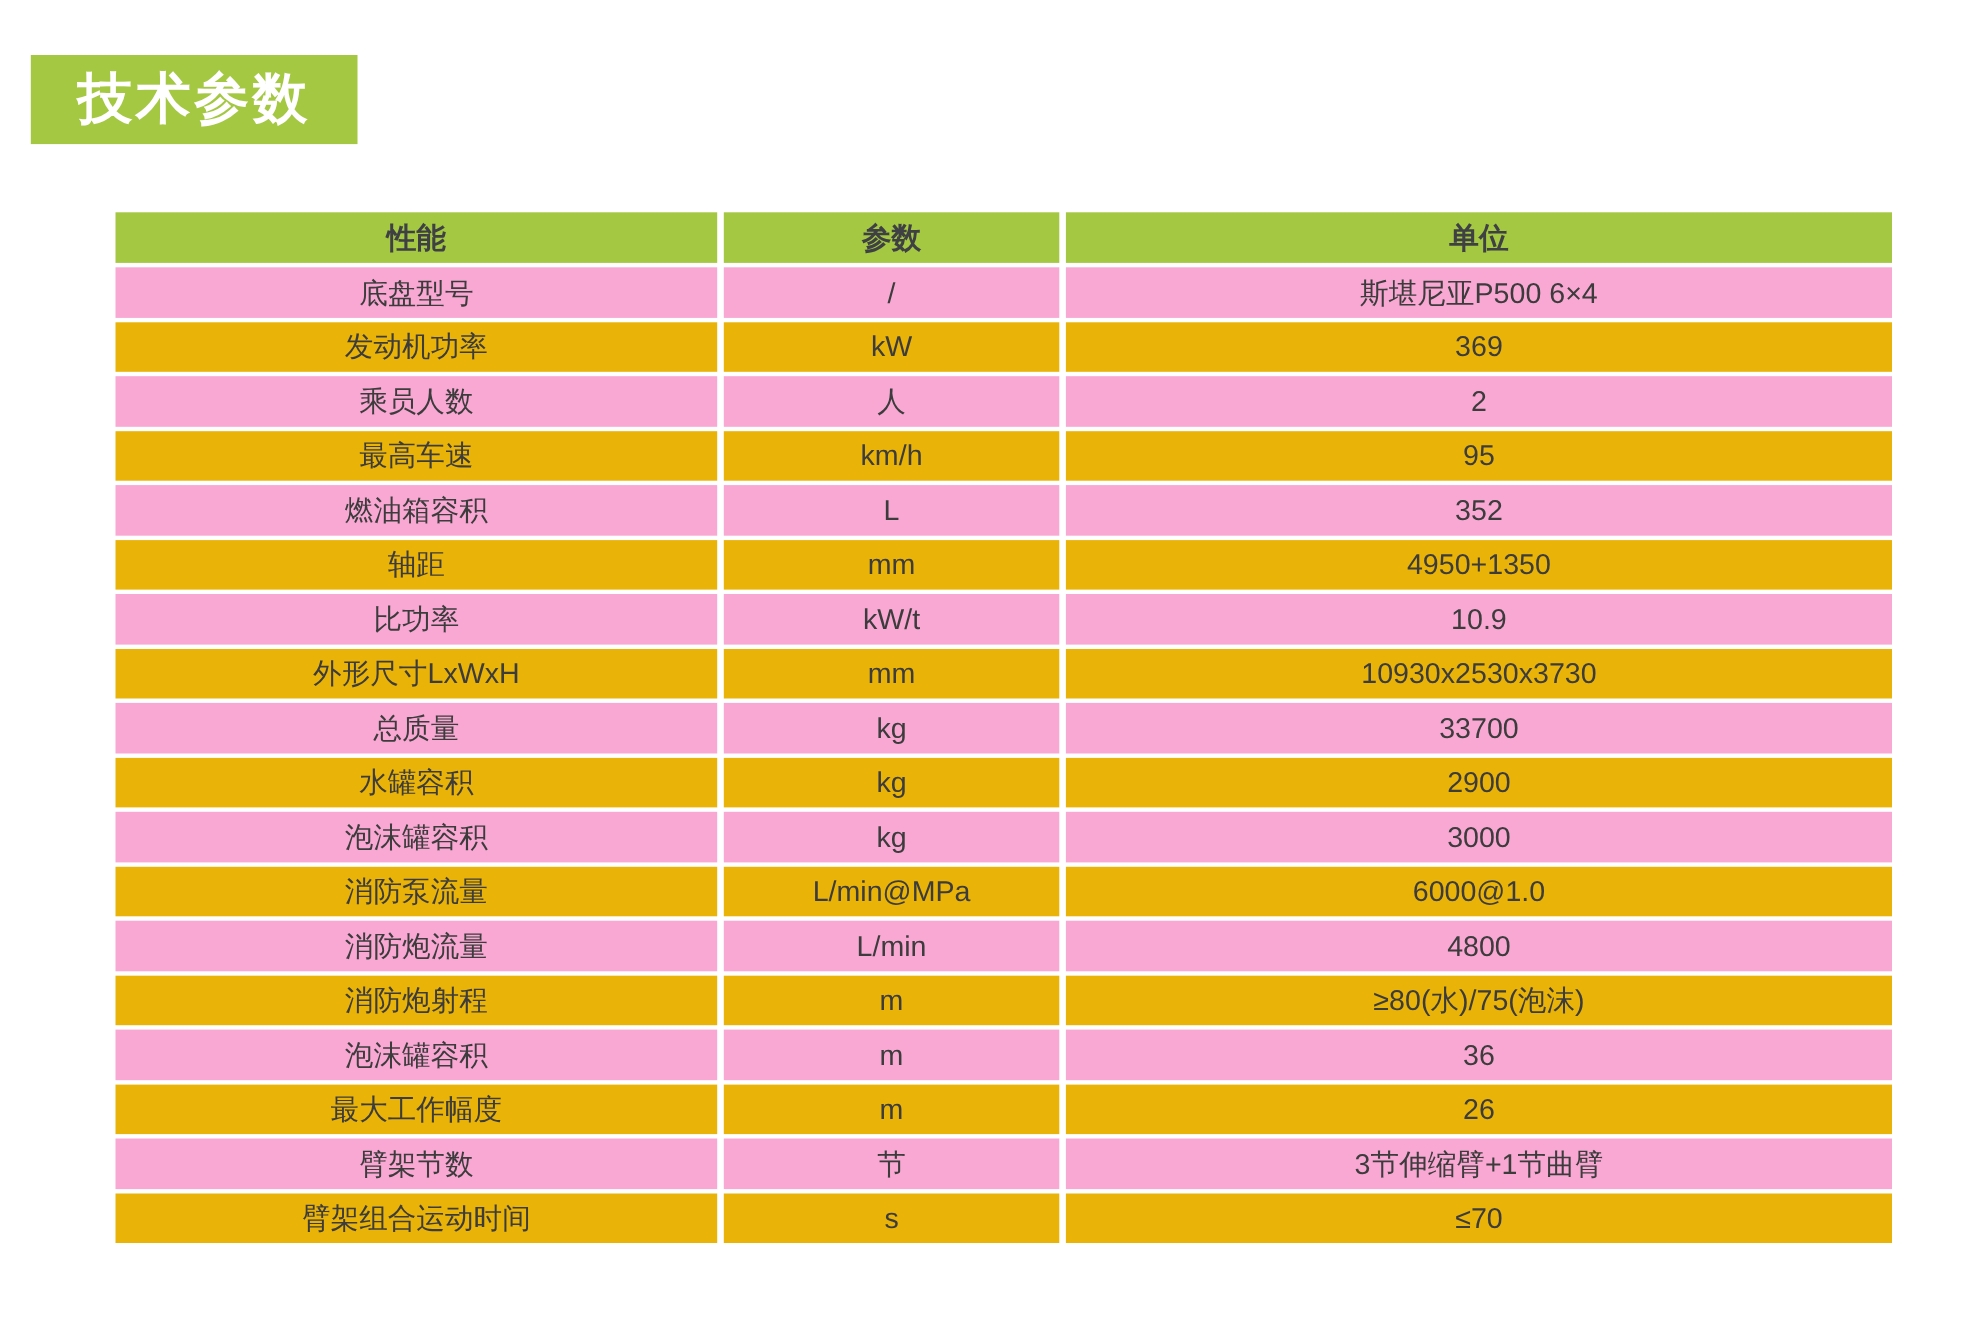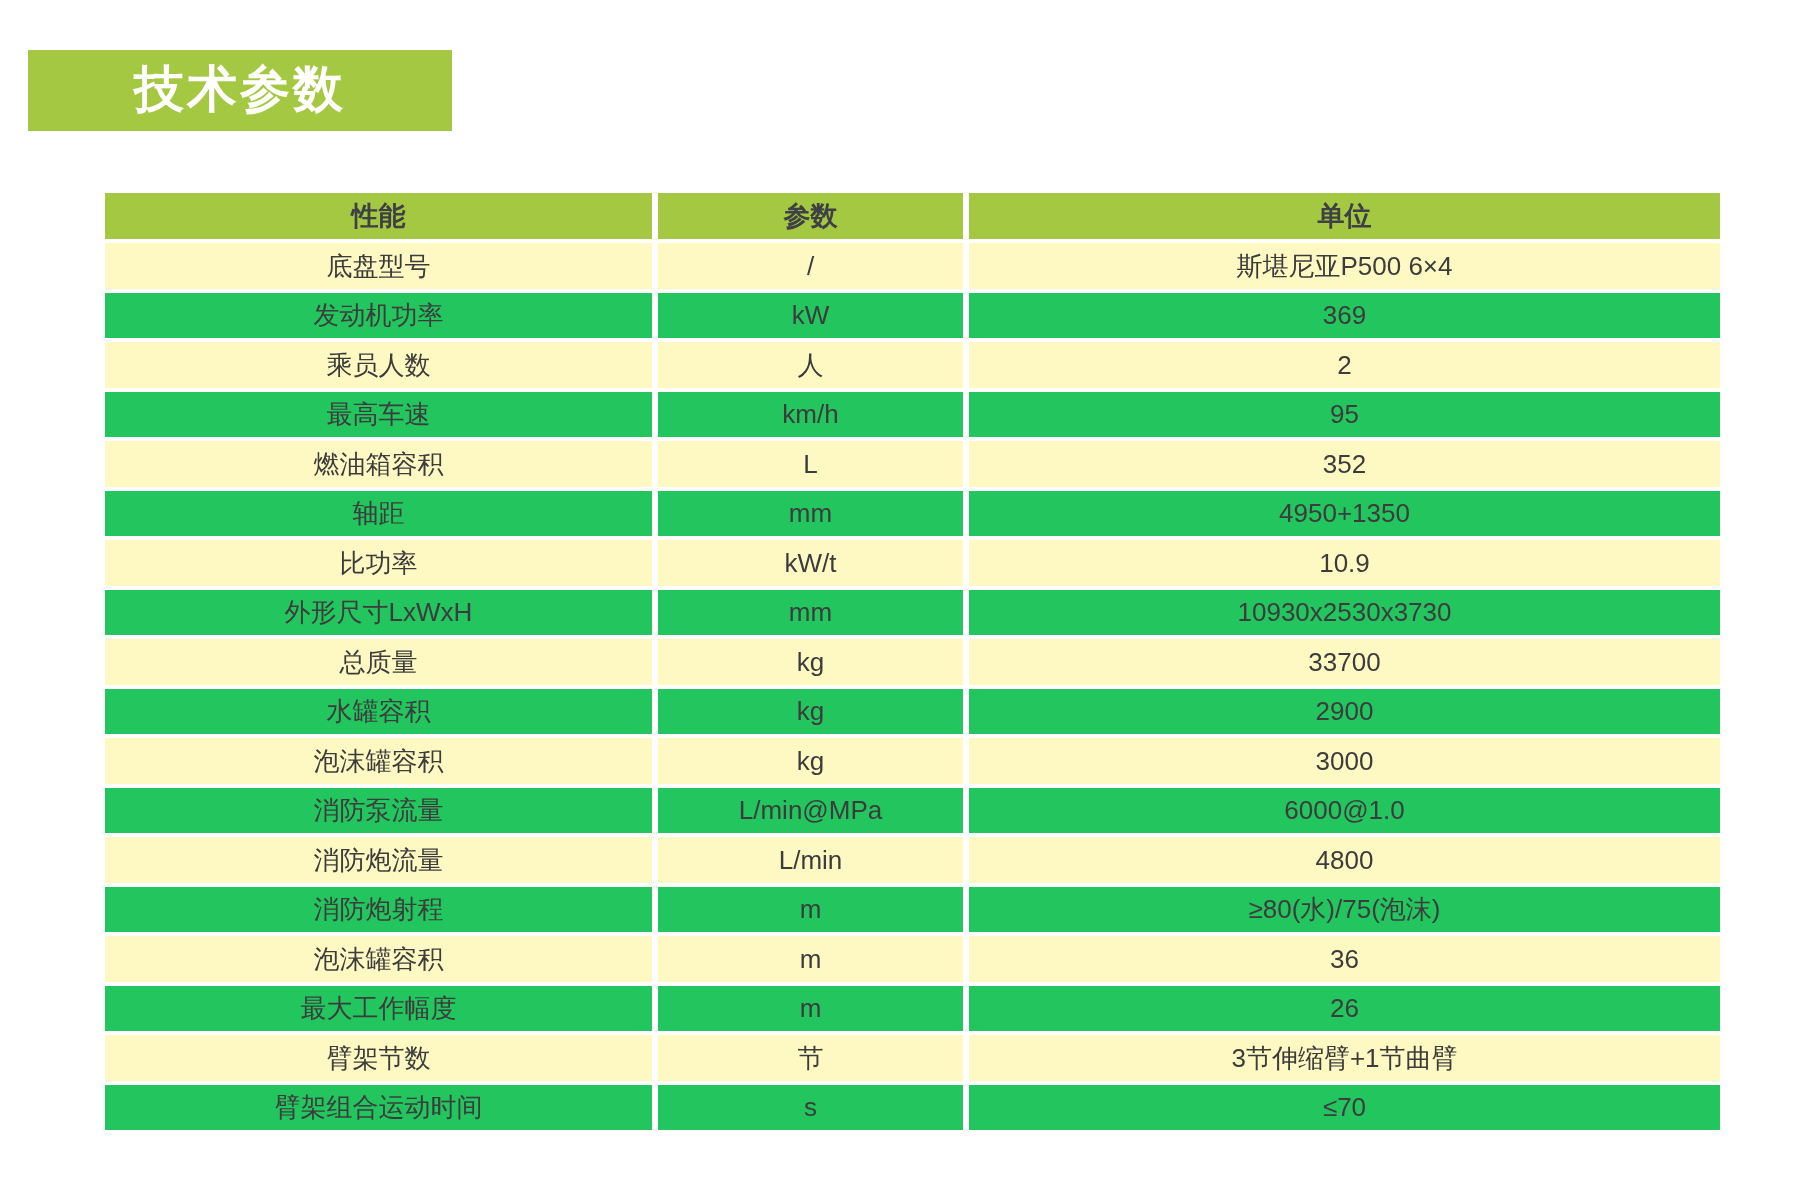--- a/index.html
+++ b/index.html
@@ -11,21 +11,21 @@
     height: 1200px;
     background: #ffffff;
     font-family: "Liberation Sans", sans-serif;
     position: relative;
     overflow: hidden;
   }
   .title-box {
     position: absolute;
     left: 28px;
     top: 50px;
-    width: 424px;
+    width: 297px;
     height: 81px;
     background: #a5c843;
     display: flex;
     align-items: center;
     justify-content: center;
   }
   .title-text {
     color: #ffffff;
     font-size: 50px;
     font-weight: bold;
@@ -54,22 +54,22 @@
     color: #3c3c3c;
     line-height: 1;
     white-space: nowrap;
   }
   .header-cell {
     background: #a5c843;
     font-weight: bold;
     font-size: 27px;
     color: #3e4044;
   }
-  .row-light { background: #fef9c3; text-align: center; }
-  .row-dark  { background: #22c55e; }
+  .row-light { background: #f9a8d4; text-align: center; }
+  .row-dark  { background: #eab308; }
 </style>
 </head>
 <body>
 
 <div class="title-box">
   <span class="title-text">技术参数</span>
 </div>
 
 <div class="spec-table" id="spec-table">
   <div class="cell header-cell">性能</div>

